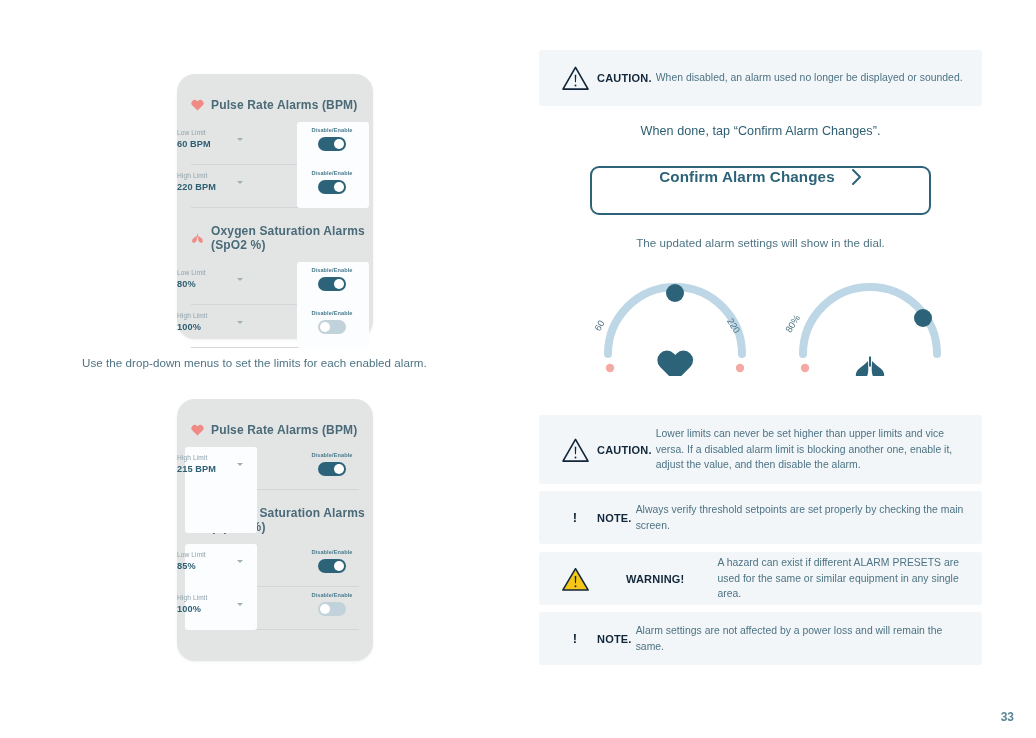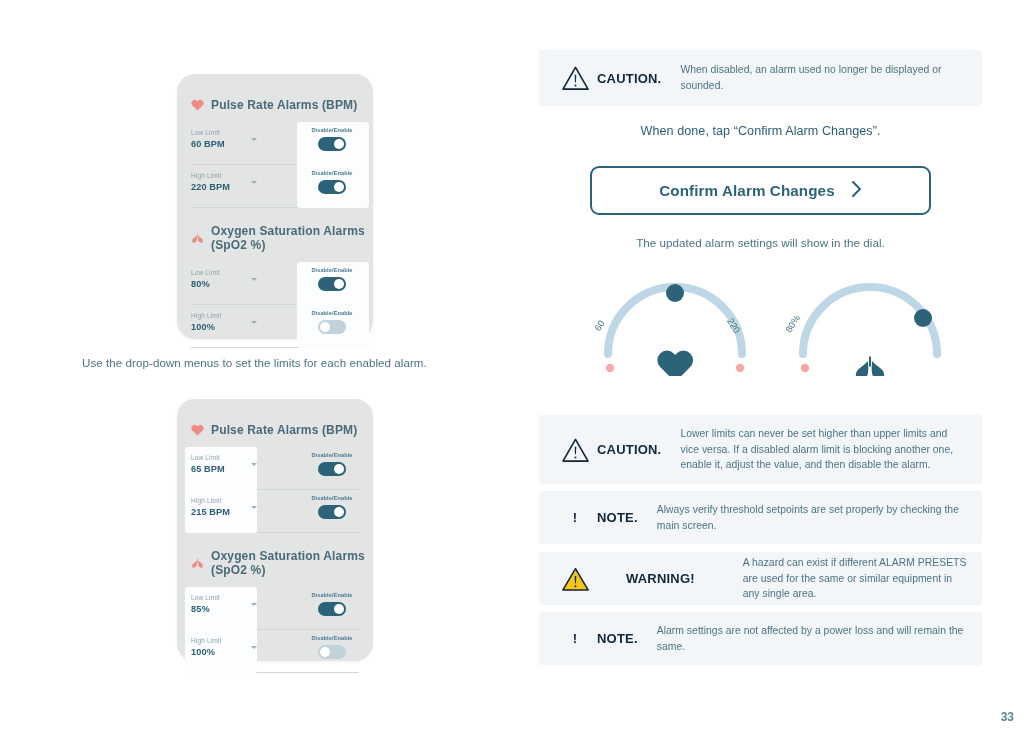--- a/index.html
+++ b/index.html
@@ -34,21 +34,20 @@
     letter-spacing: 0.15px;
   }
   .icon-heart svg, .icon-lungs svg { display: block; }
 
   .rows { position: relative; }
 
   .limit-row {
     position: relative;
     display: flex; align-items: flex-start;
     height: 43px;
-    padding-left: 14px;
   }
   .limit-row:after {
     content: "";
     position: absolute; left: 14px; right: 14px; bottom: 0;
     height: 1px; background: #d3d6d7;
   }
 
   .dd {
     position: relative;
     width: 74px;
@@ -110,23 +109,23 @@
     position: absolute;
     left: 19px; width: 443px;
     background: #f2f6f9;
     border-radius: 3px;
     display: flex; align-items: center;
     padding: 0 14px;
   }
   .notice .ico { width: 44px; flex: 0 0 44px; display: flex; justify-content: center; align-items: center; }
   .notice .kw {
     flex: 0 0 auto;
-    font-size: 13px; font-weight: bold; color: #12263a;
+    font-size: 11px; font-weight: bold; color: #12263a;
     letter-spacing: .2px;
-    margin-right: 19px;
+    margin-right: 4px;
   }
   .notice .bd {
     font-size: 10.4px; color: #4d7383; line-height: 1.52;
     letter-spacing: .02px;
   }
   .bang { font-size: 13px; font-weight: bold; color: #12263a; }
 
   #notice-1 { top: 50px; height: 56px; }
   #notice-2 { top: 415px; height: 69px; }
   #notice-3 { top: 491px; height: 53px; }
@@ -139,21 +138,21 @@
     font-size: 12.6px; color: #2d5f72; font-weight: 500;
     letter-spacing: .05px;
   }
 
   .cta {
     position: absolute; left: 70px; top: 166px;
     width: 341px; height: 49px;
     border: 2.2px solid #2d6378;
     border-radius: 9px;
     background: #ffffff;
-    display: flex; align-items: center; justify-content: center; gap: 16px;
+    display: flex; align-items: flex-start; justify-content: center; gap: 16px;
     cursor: pointer;
   }
   .cta-label { font-size: 15.2px; font-weight: bold; color: #2d6378; letter-spacing: .1px; }
 
   .line-dial {
     position: absolute; left: 19px; top: 236px; width: 443px;
     text-align: center;
     font-size: 11.6px; color: #4d7383;
     letter-spacing: .05px;
   }
@@ -274,33 +273,20 @@
           <svg width="13" height="12" viewBox="0 0 24 22">
               <path fill="#f08a84" d="M12 21.3 2.6 11.9a6 6 0 0 1 0-8.5 6 6 0 0 1 8.5 0l.9.9.9-.9a6 6 0 0 1 8.5 0 6 6 0 0 1 0 8.5Z"></path>
             </svg>
         </span>
         <span class="sec-title">Pulse Rate Alarms (BPM)</span>
       </div>
 
       <div class="rows">
         <div class="hl left" style="top:0; height:86px;"></div>
 
-        <div class="limit-row">
-          <div class="dd">
-            <div class="dd-label">Low Limit</div>
-            <div class="dd-value">65 BPM</div>
-            <span class="caret"></span>
-          </div>
-          <div class="tg">
-            <div class="tg-label">Disable/Enable</div>
-            <div class="switch on">
-                <span class="knob"></span>
-              </div>
-          </div>
-        </div>
 
         <div class="limit-row">
           <div class="dd">
             <div class="dd-label">High Limit</div>
             <div class="dd-value">215 BPM</div>
             <span class="caret"></span>
           </div>
           <div class="tg">
             <div class="tg-label">Disable/Enable</div>
             <div class="switch on">

